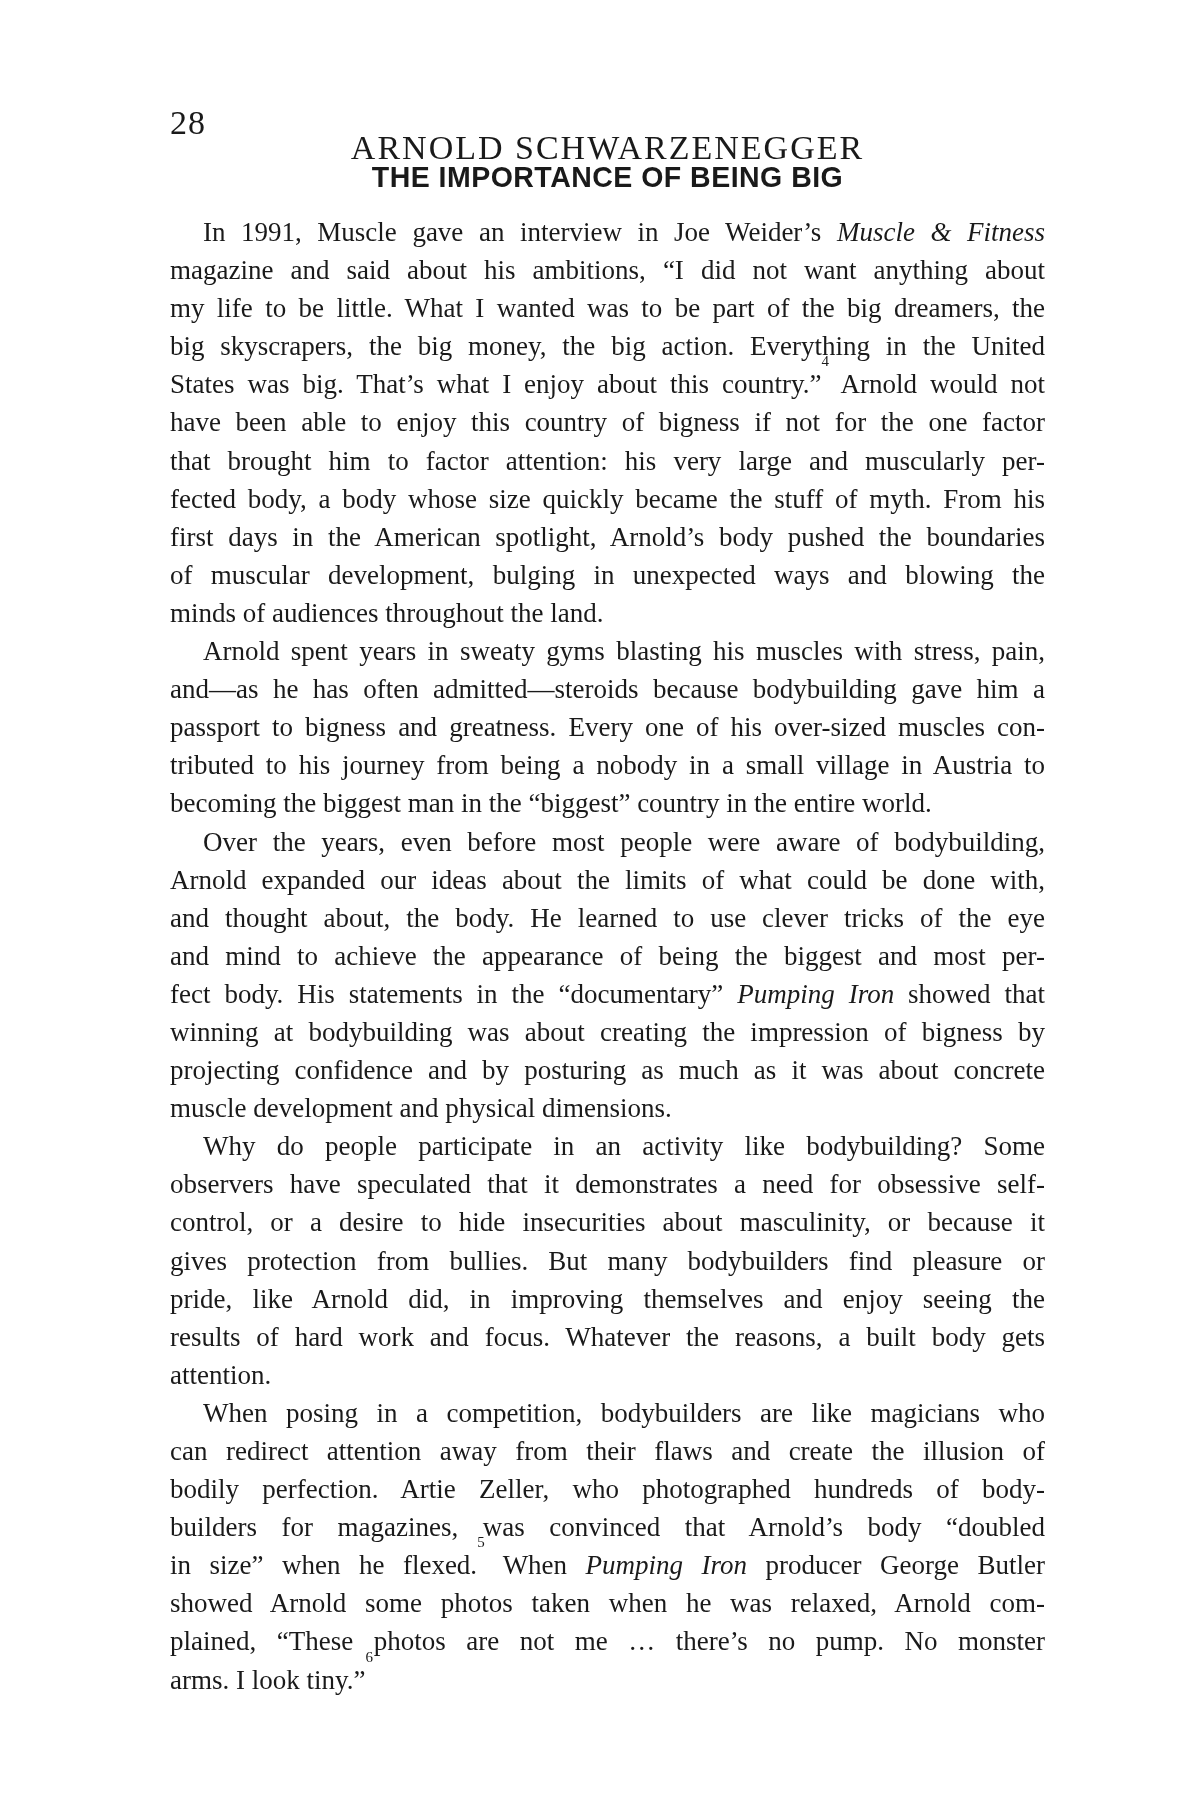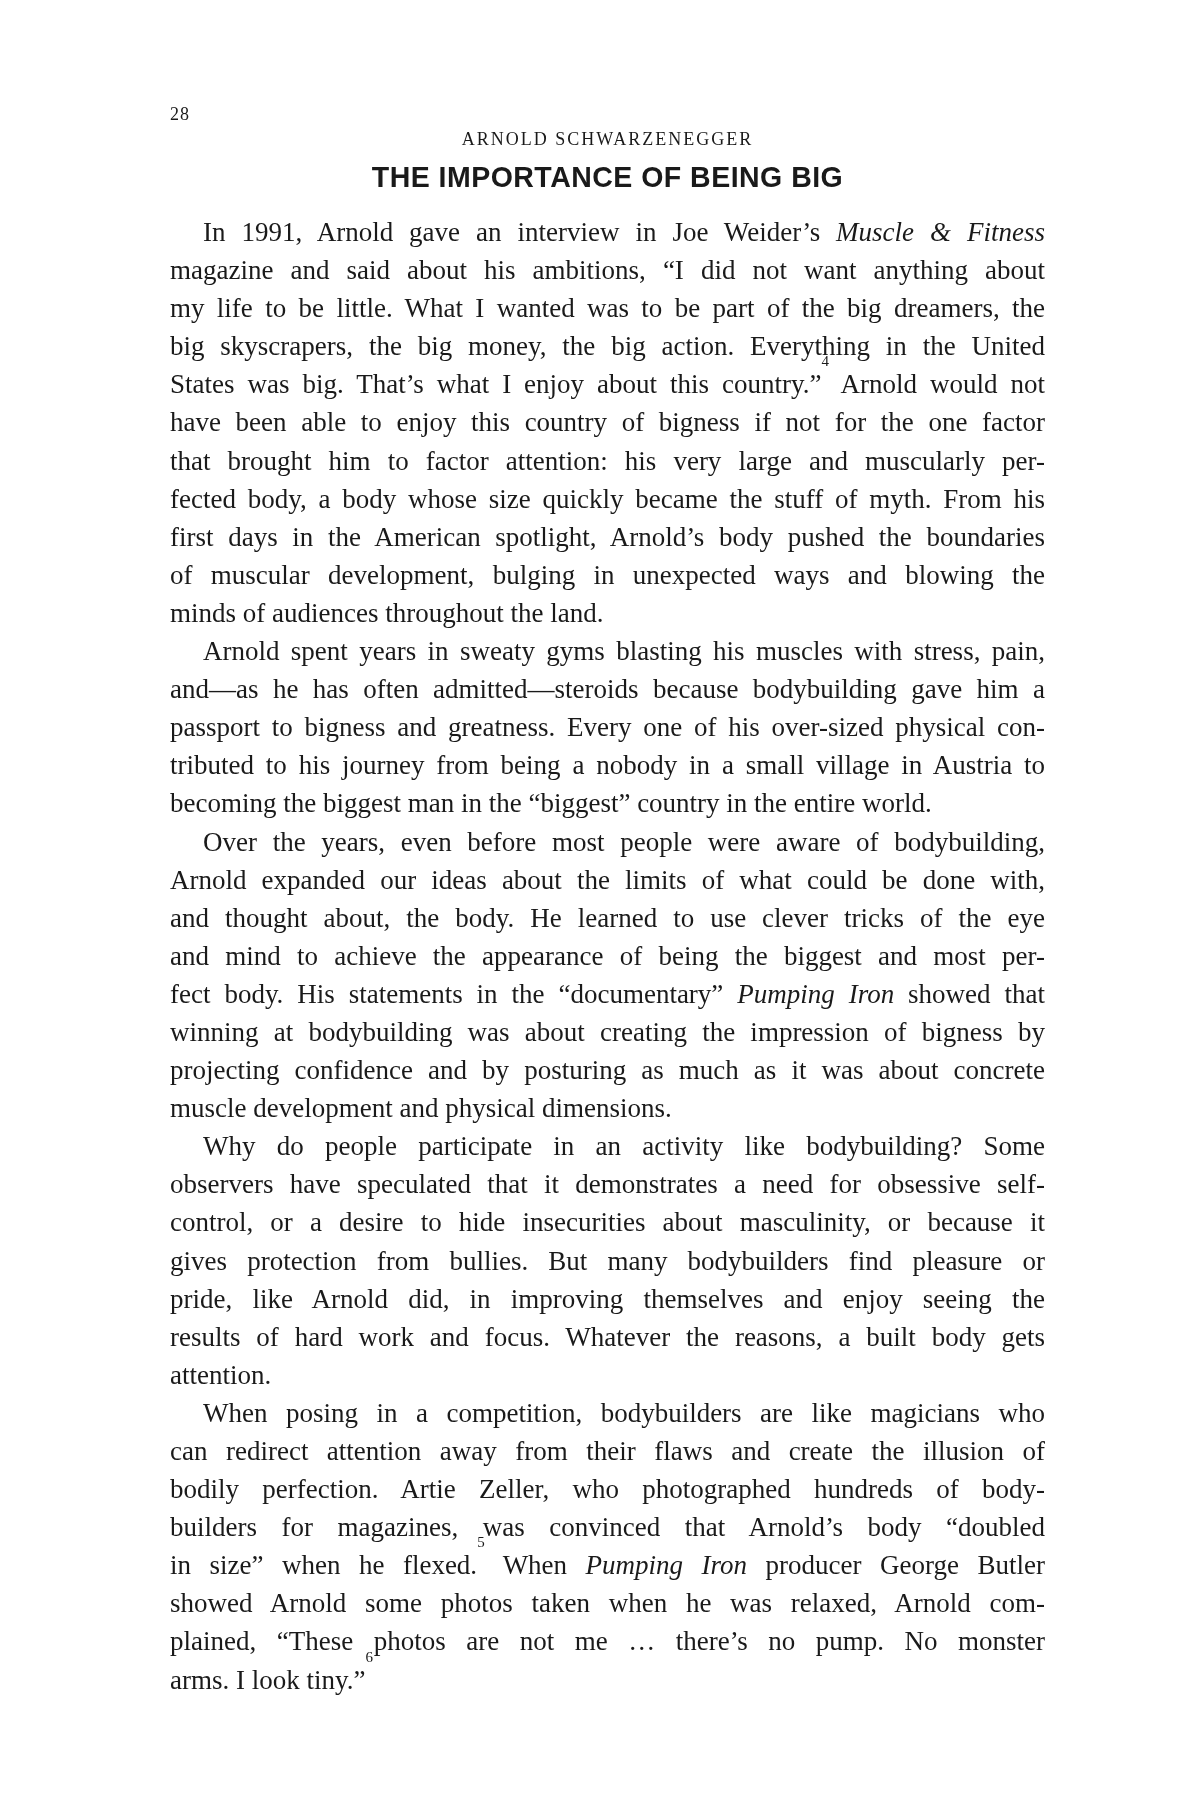--- a/index.html
+++ b/index.html
@@ -1,19 +1,19 @@
 <!DOCTYPE html>
 <html><head>
 <meta charset="utf-8">
 <style>
   html, body { margin:0; padding:0; background:#ffffff; }
   body { width:1192px; height:1800px; position:relative; overflow:hidden; color:#1a1a1a; }
   .page { position:absolute; left:0; top:0; width:1192px; height:1800px; background:#fff; }
   .running-head { position:absolute; top:104px; left:170px; width:875px; height:34px;
-    font-family:"Liberation Serif","DejaVu Serif",serif; font-size:18px; letter-spacing:2px; }
+    font-family:"Liberation Serif","DejaVu Serif",serif; font-size:34px; letter-spacing:2px; }
   .page-number { position:absolute; left:0; top:0; letter-spacing:1px; }
   .running-title { position:absolute; left:0; right:0; text-align:center; top:0;margin-top:25px; }
   .section-title { position:absolute; top:160px; left:170px; width:875px; text-align:center;
     font-family:"Liberation Sans","DejaVu Sans",sans-serif; font-weight:bold; font-size:30px;
     letter-spacing:0.5px; transform:scaleX(0.95); transform-origin:center; }
   .body { position:absolute; top:213px; left:170px; width:875px;
     font-family:"Liberation Serif","DejaVu Serif",serif; font-size:27px; line-height:38.1px; }
   .line { display:block; height:38.1px; white-space:nowrap; text-align:justify; text-align-last:justify; }
   .line.last { text-align:center; text-align-last:left; }
   .line.indent { padding-left:33px; }
@@ -29,37 +29,37 @@
   <div class="running-head">
     <span class="page-number">28</span>
     <span class="running-title">ARNOLD SCHWARZENEGGER</span>
   </div>
 
   <div class="section-title">THE IMPORTANCE OF BEING BIG</div>
 
   <div class="body">
 
     <div>
-      <div class="line indent"><span><span>In 1991, Arnold gave an interview in Joe Weider’s </span><span class="it">Muscle &amp; Fitness</span></span></div>
+      <div class="line indent"><span><span>In 1991, Muscle gave an interview in Joe Weider’s </span><span class="it">Muscle &amp; Fitness</span></span></div>
       <div class="line">magazine and said about his ambitions, “I did not want anything about</div>
       <div class="line">my life to be little. What I wanted was to be part of the big dreamers, the</div>
       <div class="line">big skyscrapers, the big money, the big action. Everything in the United</div>
       <div class="line"><span><span>States was big. That’s what I enjoy about this country.”</span><sup>4</sup><span> Arnold would not</span></span></div>
       <div class="line">have been able to enjoy this country of bigness if not for the one factor</div>
       <div class="line">that brought him to factor attention: his very large and muscularly per-</div>
       <div class="line">fected body, a body whose size quickly became the stuff of myth. From his</div>
       <div class="line">first days in the American spotlight, Arnold’s body pushed the boundaries</div>
       <div class="line">of muscular development, bulging in unexpected ways and blowing the</div>
       <div class="line last">minds of audiences throughout the land.</div>
     </div>
 
     <div>
       <div class="line indent">Arnold spent years in sweaty gyms blasting his muscles with stress, pain,</div>
       <div class="line">and—as he has often admitted—steroids because bodybuilding gave him a</div>
-      <div class="line">passport to bigness and greatness. Every one of his over-sized physical con-</div>
+      <div class="line">passport to bigness and greatness. Every one of his over-sized muscles con-</div>
       <div class="line">tributed to his journey from being a nobody in a small village in Austria to</div>
       <div class="line last">becoming the biggest man in the “biggest” country in the entire world.</div>
     </div>
 
     <div>
       <div class="line indent">Over the years, even before most people were aware of bodybuilding,</div>
       <div class="line">Arnold expanded our ideas about the limits of what could be done with,</div>
       <div class="line">and thought about, the body. He learned to use clever tricks of the eye</div>
       <div class="line">and mind to achieve the appearance of being the biggest and most per-</div>
       <div class="line"><span><span>fect body. His statements in the “documentary” </span><span class="it">Pumping Iron</span><span> showed that</span></span></div>

